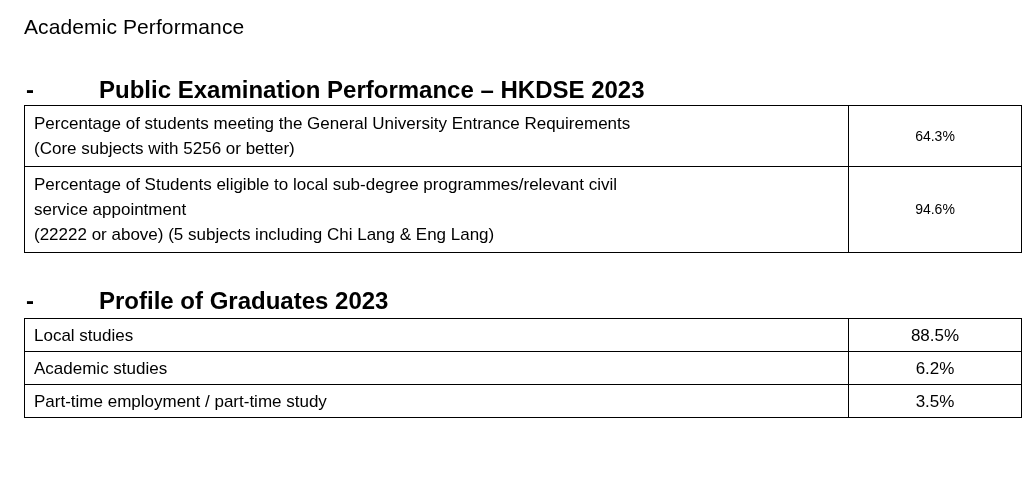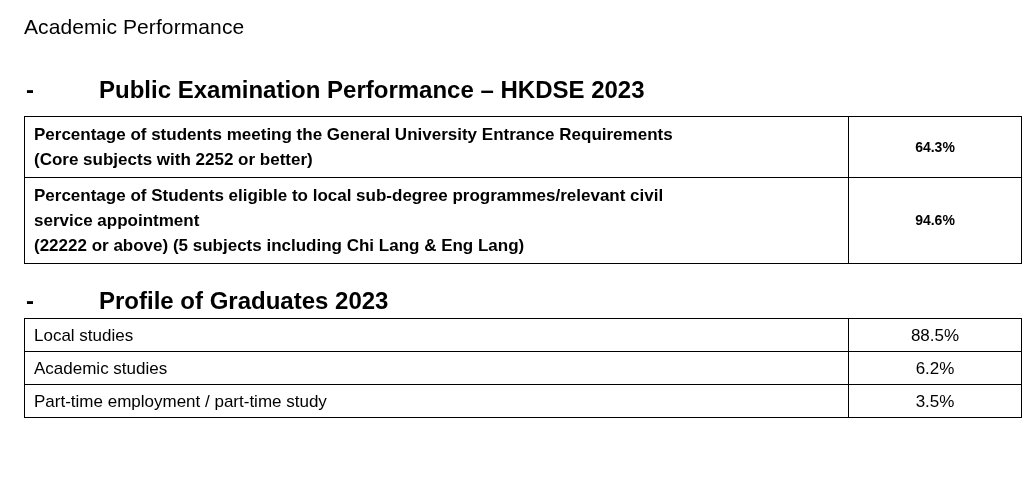--- a/index.html
+++ b/index.html
@@ -78,21 +78,21 @@
     text-align: left;
     vertical-align: top;
   }
   .doc-table .value-cell {
     width: 172px;
     text-align: center;
     vertical-align: middle;
   }
 
   
-  #table-exam { top: 116px; font-weight: bold; }
+  #table-exam { top: 105px; }
   #table-exam .desc-cell { padding-top: 5px; padding-bottom: 5px; }
   #table-exam .value-cell { font-size: 14px; }
   #table-exam .row-line { display: block; }
 
   
   #table-profile { top: 318px; }
   #table-profile td {
     height: 30px;
   }
   #table-profile .desc-cell {
@@ -114,21 +114,21 @@
 
   <div class="section-heading" id="heading-exam">
     <span class="dash">-</span><span class="label">Public Examination Performance – HKDSE 2023</span>
   </div>
 
   <table class="doc-table" id="table-exam">
     <tbody>
       <tr>
         <td class="desc-cell">
           <span class="row-line">Percentage of students meeting the General University Entrance Requirements</span>
-          <span class="row-line">(Core subjects with 2252 or better)</span>
+          <span class="row-line">(Core subjects with 5256 or better)</span>
         </td>
         <td class="value-cell">64.3%</td>
       </tr>
       <tr>
         <td class="desc-cell">
           <span class="row-line">Percentage of Students eligible to local sub-degree programmes/relevant civil</span>
           <span class="row-line">service appointment</span>
           <span class="row-line">(22222 or above) (5 subjects including Chi Lang &amp; Eng Lang)</span>
         </td>
         <td class="value-cell">94.6%</td>

